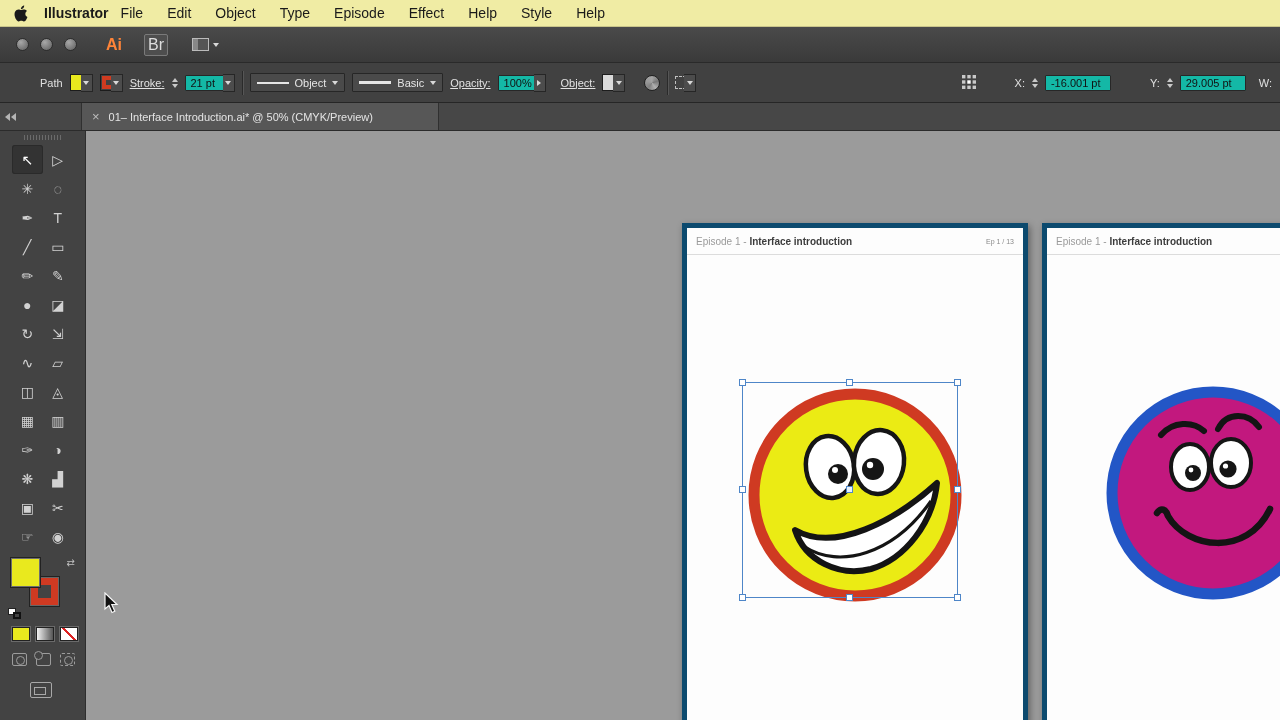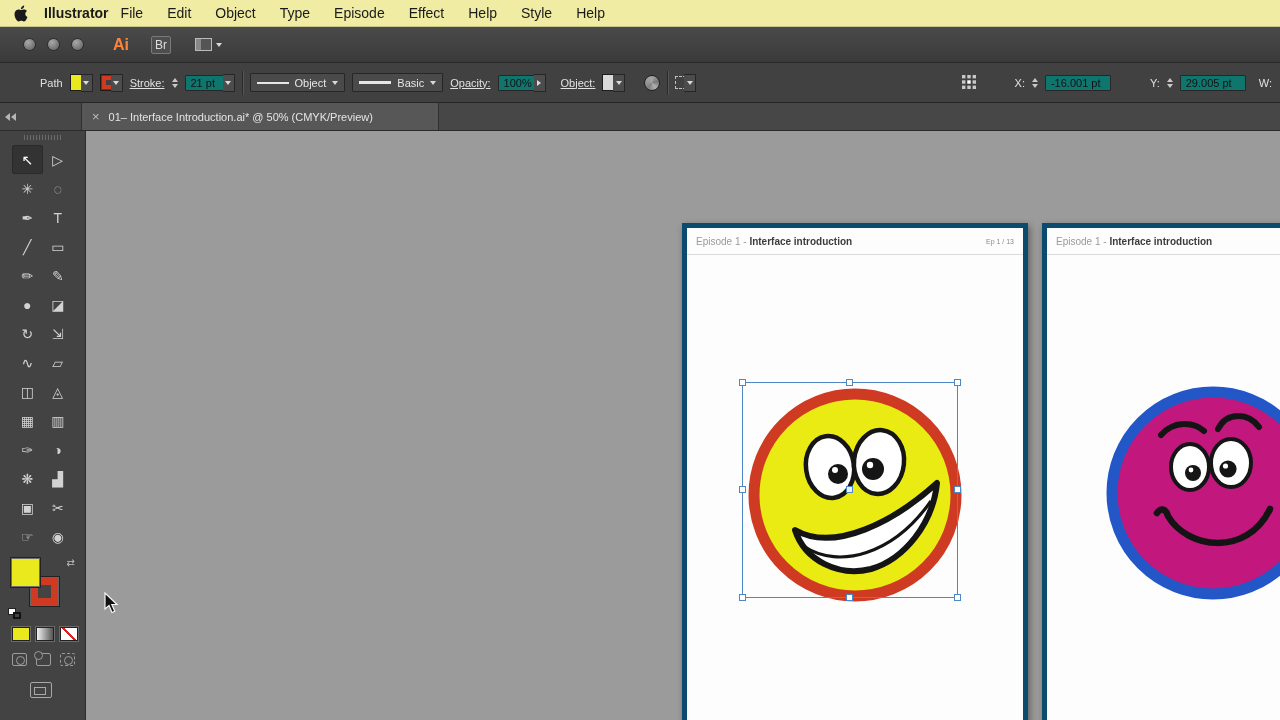--- a/index.html
+++ b/index.html
@@ -10,25 +10,25 @@
   #menubar { position:absolute; top:0; left:0; right:0; height:27px; background:#f0eca4;
              display:flex; align-items:center; padding-left:14px; color:#1a1a1a; font-size:14px;
              border-bottom:1px solid #c9c58a; }
   #menubar .apple { margin-right:16px; display:flex; align-items:center; }
   #menubar .appname { font-weight:bold; }
   #menubar .mitem { padding:0 12px; cursor:default; }
 
   
   #appbar { position:absolute; top:27px; left:0; right:0; height:36px;
             background:linear-gradient(#4a4a4a,#3a3a3a); display:flex; align-items:center;
-            padding-left:23px; border-bottom:1px solid #2a2a2a; }
+            padding-left:16px; border-bottom:1px solid #2a2a2a; }
   .traffic { width:13px; height:13px; border-radius:50%; margin-right:11px;
              background:radial-gradient(circle at 35% 30%, #a8a8a8, #5c5c5c); border:1px solid #2d2d2d; }
   #appbar .ai-badge { color:#ff8438; font-weight:bold; font-size:16px; margin-left:18px; margin-right:22px; }
-  #appbar .br-badge { color:#ddd; font-size:12px; border:1px solid #7a7a7a; border-radius:2px;
+  #appbar .br-badge { color:#ddd; font-size:16px; border:1px solid #7a7a7a; border-radius:2px;
                       padding:1px 3px; background:#4e4e4e; margin-right:24px; }
   .ws-icon { width:17px; height:13px; border:1px solid #bbb; background:linear-gradient(90deg,#888 0 5px,#555 5px); margin-right:4px; }
   .dd-arrow { width:0; height:0; border-left:3.5px solid transparent; border-right:3.5px solid transparent;
               border-top:4px solid #d8d8d8; }
   .fly-arrow { width:0; height:0; border-top:3.5px solid transparent; border-bottom:3.5px solid transparent;
                border-left:4px solid #d8d8d8; }
 
   
   #controlbar { position:absolute; top:63px; left:0; right:0; height:40px; background:#414141;
                 border-bottom:1px solid #262626; display:flex; align-items:center; gap:7px;
@@ -38,21 +38,21 @@
   .cswatch { width:17px; height:17px; border:1px solid #1c1c1c; }
   .fillsw { background:#e9e91e; }
   .strokesw { border:1px solid #1c1c1c; background:#414141; box-shadow: inset 0 0 0 1px #414141, inset 0 0 0 5px #d03b20; }
   .stylesw { background:#d9d9d9; }
   .ddarrow-btn { width:12px; height:18px; background:#4c4c4c; border:1px solid #262626; border-left:none;
                  display:flex; align-items:center; justify-content:center; margin-left:-6px; }
   .pair { display:flex; align-items:center; }
   .spin { display:flex; flex-direction:column; gap:2px; }
   .spin .up { width:0; height:0; border-left:3px solid transparent; border-right:3px solid transparent; border-bottom:4px solid #c9c9c9; }
   .spin .dn { width:0; height:0; border-left:3px solid transparent; border-right:3px solid transparent; border-top:4px solid #c9c9c9; }
-  .field { background:#0f766e; border:1px solid #272727; border-radius:1px; color:#121212;
+  .field { background:#14b8a6; border:1px solid #272727; border-radius:1px; color:#121212;
            height:16px; display:flex; align-items:center; padding:0 5px; white-space:nowrap; }
   .ddbox { background:#4a4a4a; border:1px solid #262626; border-radius:1px; color:#e5e5e5;
            height:19px; display:flex; align-items:center; gap:6px; padding:0 6px; white-space:nowrap; }
   .line-thin { width:32px; height:2px; background:#e6e6e6; }
   .line-thick { width:32px; height:3px; background:#e6e6e6; }
   .vsep { width:1px; height:24px; background:#2a2a2a; box-shadow:1px 0 0 #565656; }
   .recolor { width:16px; height:16px; border-radius:50%; border:1px solid #222;
              background:conic-gradient(#a5a5a5,#777,#b0b0b0,#808080,#9a9a9a,#a5a5a5); }
   .simbox { width:15px; height:13px; border:1px dashed #c0c0c0; }
 

